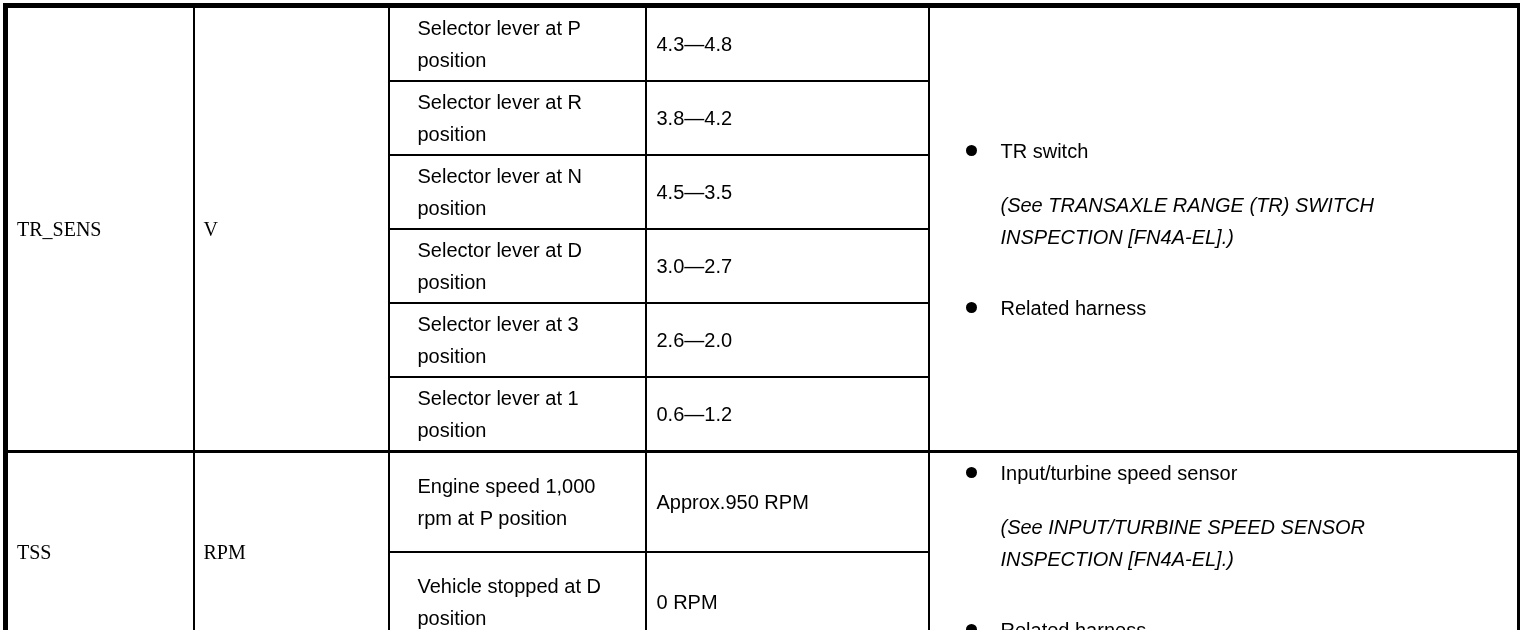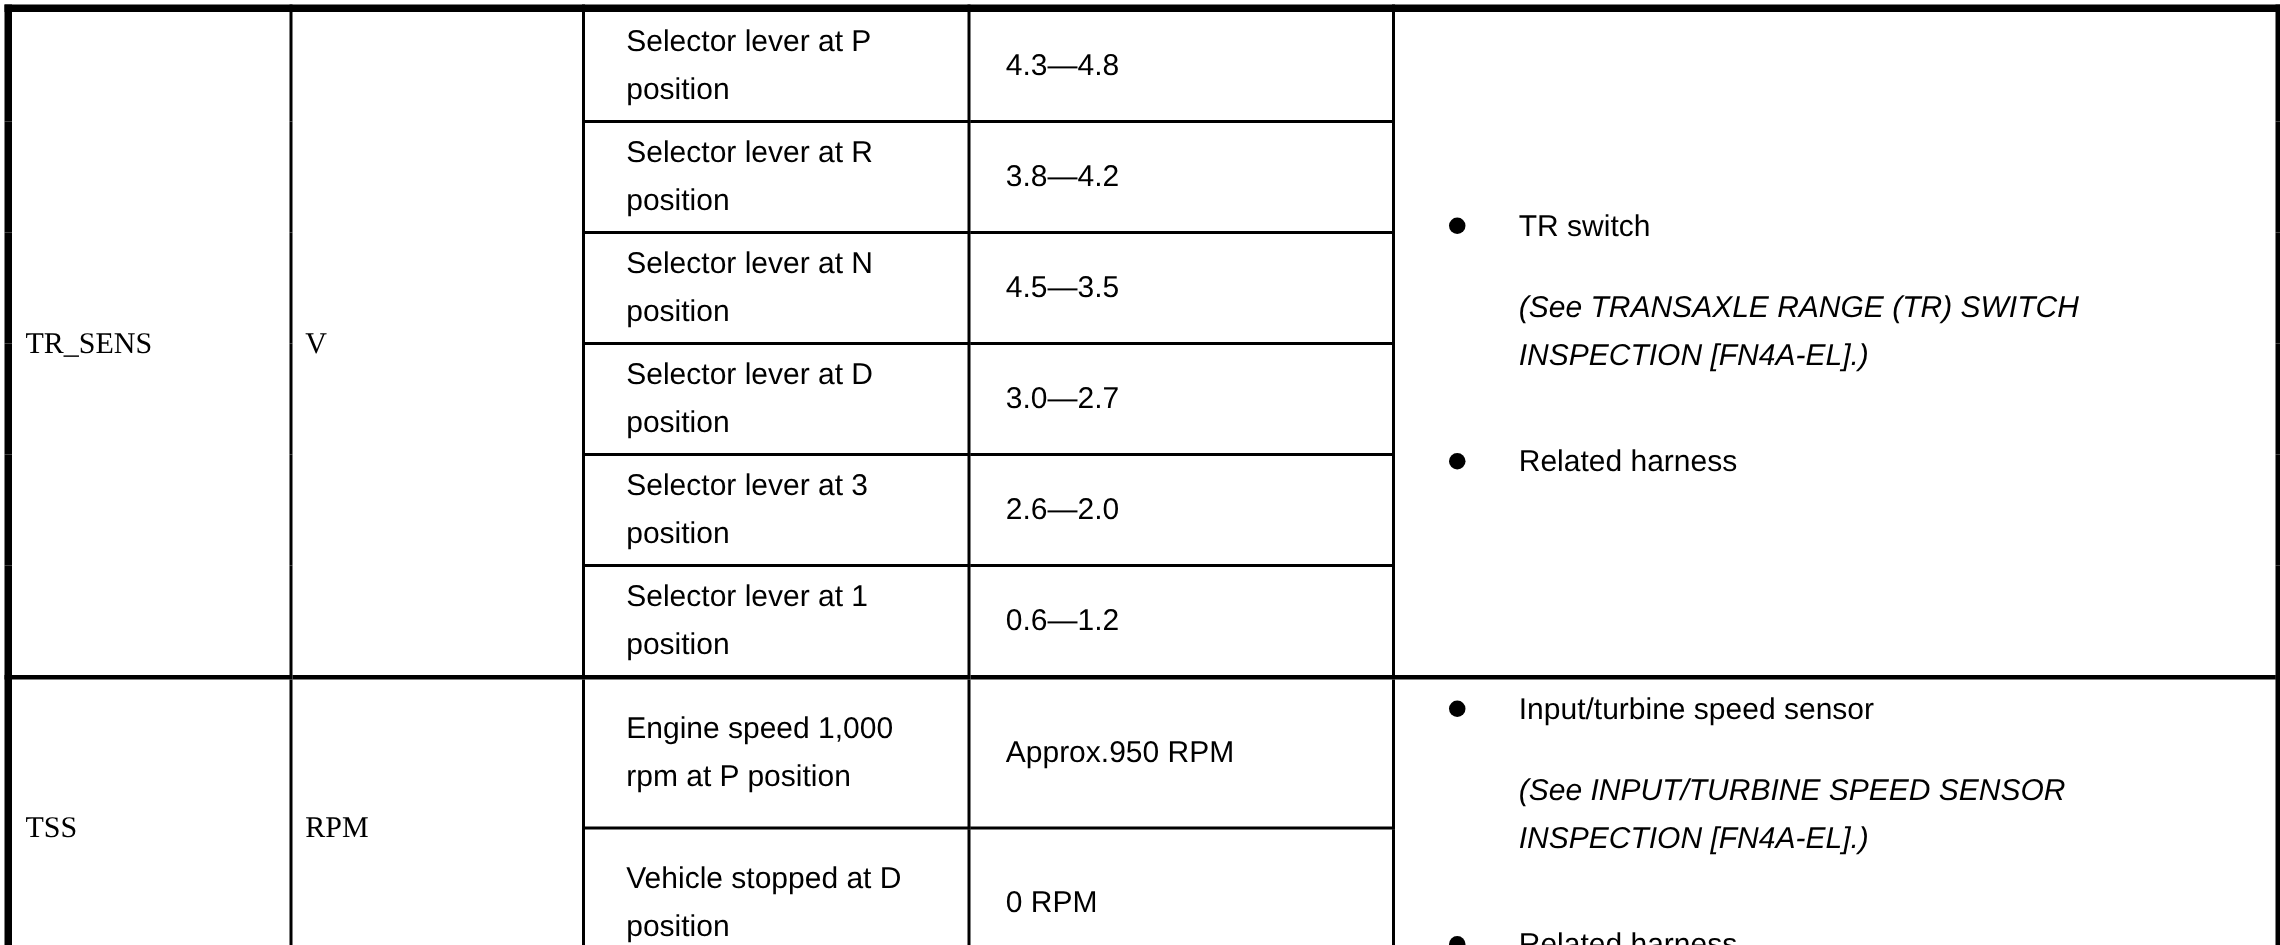--- a/index.html
+++ b/index.html
@@ -30,30 +30,30 @@
   }
   tr.tr-row  { height: 71px; }
   tr.tss-row { height: 90px; }
   tr.section-start td { border-top: 3px solid #000000; }
   td.signal-cell, td.unit-cell { padding-left: 9px; font-family: Liberation Serif, serif; }
   td.cond-cell {
     white-space: pre-line;
     padding-left: 28px;
     padding-right: 6px;
   }
-  td.value-cell { padding-left: 24px; }
+  td.value-cell { padding-left: 10px; }
   td.notes-cell {
     padding-left: 36px;
     padding-right: 10px;
     vertical-align: middle;
   }
   .note-item {
     display: flex;
     align-items: flex-start;
-    gap: 36px;
+    gap: 24px;
   }
   .note-item + .note-item { margin-top: 39px; }
   .bullet {
     flex: 0 0 auto;
     width: 11px;
     height: 11px;
     border-radius: 50%;
     background: #000000;
     margin-top: 10px;
   }

